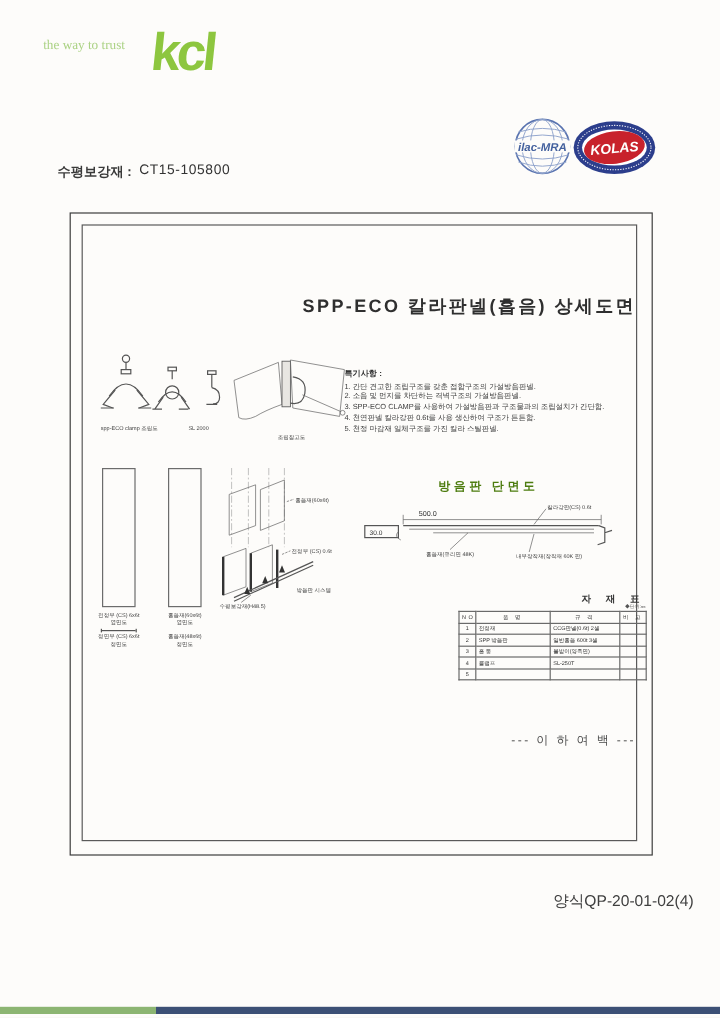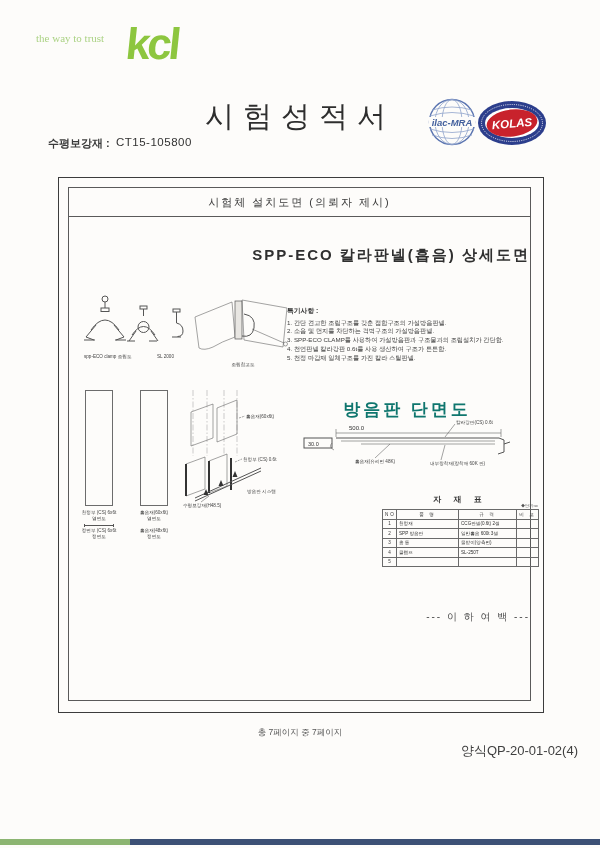--- a/index.html
+++ b/index.html
@@ -36,25 +36,25 @@
   .pcap { position:absolute; font-size:4.6px; line-height:5.8px; text-align:center; color:#444; width:58px; }
   .pcap-a12 { left:1px;  top:322px; }
   .pcap-a34 { left:1px;  top:340px; }
   .pcap-b12 { left:56px; top:322px; }
   .pcap-b34 { left:56px; top:340px; }
   .dim-line { position:absolute; left:15px; top:336px; width:30px; height:3px; border-left:1px solid #555; border-right:1px solid #555; }
   .dim-line::after { content:""; position:absolute; left:0; right:0; top:1px; border-top:1px solid #555; }
 
   .svg-iso { position:absolute; left:110px; top:202px; width:142px; height:122px; overflow:visible; }
 
-  .section-title { position:absolute; left:258px; top:210px; width:160px; text-align:center; font-size:17px; font-weight:600; letter-spacing:3px; color:#0f766e; }
+  .section-title { position:absolute; left:258px; top:210px; width:160px; text-align:center; font-size:10px; font-weight:600; letter-spacing:3px; color:#4d7c0f; }
   .svg-cross { position:absolute; left:226px; top:226px; width:242px; height:62px; overflow:visible; }
 
   .mat-table-wrap { position:absolute; left:313px; top:306px; width:156px; }
-  .mat-title { text-align:center; font-size:8px; font-weight:bold; letter-spacing:5px; color:#333; }
+  .mat-title { text-align:right; font-size:8px; font-weight:bold; letter-spacing:5px; color:#333; }
   .unit-note { position:absolute; right:0px; top:9px; font-size:4px; color:#555; }
   .mat-table { width:100%; border-collapse:collapse; margin-top:4px; table-layout:fixed; }
   .mat-table th, .mat-table td { border:1px solid #6a6a6a; font-size:4.6px; height:9.5px; padding:0 2px; color:#333; overflow:hidden; white-space:nowrap; }
   .mat-table th { font-weight:normal; text-align:center; letter-spacing:2px; }
   .col-no { width:14px; text-align:center; }
   .col-name { width:62px; }
   .col-spec { width:58px; }
   .col-note { width:22px; }
 
   .blank-below { position:absolute; top:422px; left:0; width:100%; text-align:right; font-size:10px; letter-spacing:2px; color:#4a4a4a; }
@@ -72,21 +72,20 @@
   .svgdim { font-size:6px; fill:#333; font-family:"Liberation Sans", sans-serif; }
 </style>
 </head>
 <body>
 
 <div class="page">
 
   <div class="tagline">the way to trust</div>
   <div class="kcl-logo">kcl</div>
 
-  <div class="doc-title">시험성적서</div>
   <div class="report-no-label">수평보강재 :</div>
   <div class="report-no-value">CT15-105800</div>
 
   <svg class="ilac-logo" viewBox="0 0 48 52">
     <circle cx="24" cy="26" r="22.5" fill="none" stroke="#5a74b0" stroke-width="1.4"></circle>
     <ellipse cx="24" cy="26" rx="10" ry="22.5" fill="none" stroke="#8fa3cc" stroke-width=".8"></ellipse>
     <ellipse cx="24" cy="26" rx="17" ry="22.5" fill="none" stroke="#8fa3cc" stroke-width=".8"></ellipse>
     <path d="M4 14 Q24 8 44 14 M2 20 Q24 13 46 20 M2 33 Q24 40 46 33 M4 39 Q24 46 44 39" fill="none" stroke="#8fa3cc" stroke-width=".8"></path>
     <rect x="1" y="21" width="46" height="10" fill="#fdfcfa"></rect>
     <text x="24" y="29.5" text-anchor="middle" font-size="9.5" font-weight="bold" font-style="italic" fill="#44619e" font-family="Liberation Sans, sans-serif">ilac-MRA</text>
@@ -94,21 +93,20 @@
   <svg class="kolas-logo" viewBox="0 0 70 46">
     <ellipse cx="35" cy="23" rx="34" ry="22" fill="#2c3e8c"></ellipse>
     <ellipse cx="35" cy="23" rx="30.5" ry="18.5" fill="none" stroke="#ffffff" stroke-width=".9" stroke-dasharray="1 1.2"></ellipse>
     <ellipse cx="35" cy="23" rx="27" ry="15" fill="#ffffff"></ellipse>
     <ellipse cx="35" cy="23" rx="25.5" ry="13.5" fill="#c8222c" transform="rotate(-7 35 23)"></ellipse>
     <text x="35" y="27.5" text-anchor="middle" font-size="11.5" font-weight="bold" font-style="italic" fill="#ffffff" transform="rotate(-5 35 23)" font-family="Liberation Sans, sans-serif">KOLAS</text>
   </svg>
 
   <div class="main-box">
     <div class="inner-frame">
-      <div class="frame-header">시험체 설치도면 (의뢰자 제시)</div>
       <div class="main-title">SPP-ECO 칼라판넬(흡음) 상세도면</div>
 
       <svg class="svg-clamps" viewBox="0 0 120 74">
         <circle cx="24" cy="5" r="3" class="line"></circle>
         <line x1="24" y1="8" x2="24" y2="14" class="line"></line>
         <rect x="20" y="14" width="8" height="3.5" class="line"></rect>
         <path d="M10 36 Q24 16 38 36" class="line"></path>
         <path d="M15 31 L5 43 L13 46 M33 31 L43 43 L35 46" class="line"></path>
         <path d="M3 46 h11 M34 46 h11" class="line"></path>
         <rect x="59" y="12" width="7" height="3" class="line"></rect>
@@ -255,20 +253,19 @@
             <td class="col-note"></td>
           </tr>
         </tbody>
           </table>
       </div>
 
       <div class="blank-below">---  이  하  여  백  ---</div>
     </div>
   </div>
 
-  <div class="page-info">총 7페이지 중 7페이지</div>
   <div class="form-no">양식QP-20-01-02(4)</div>
   <div class="bottom-bar">
     <div class="bar-green"></div>
     <div class="bar-navy"></div>
   </div>
 
 </div>
 
 </body></html>

